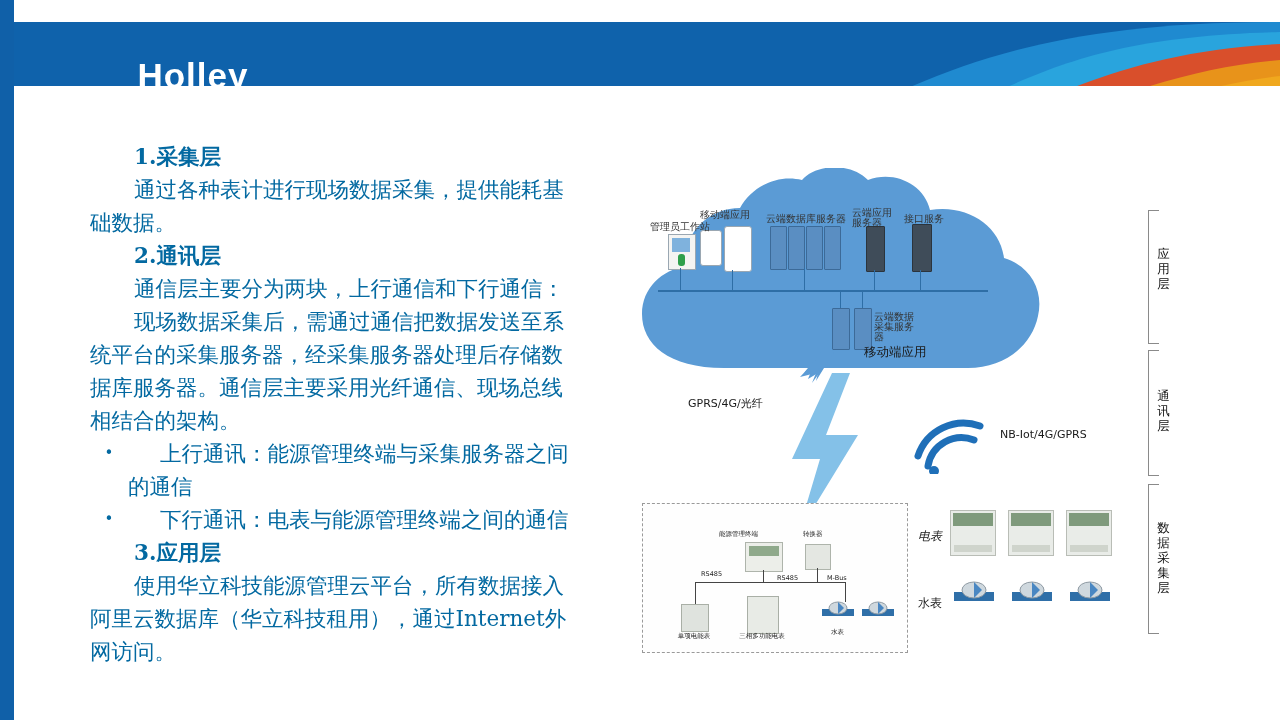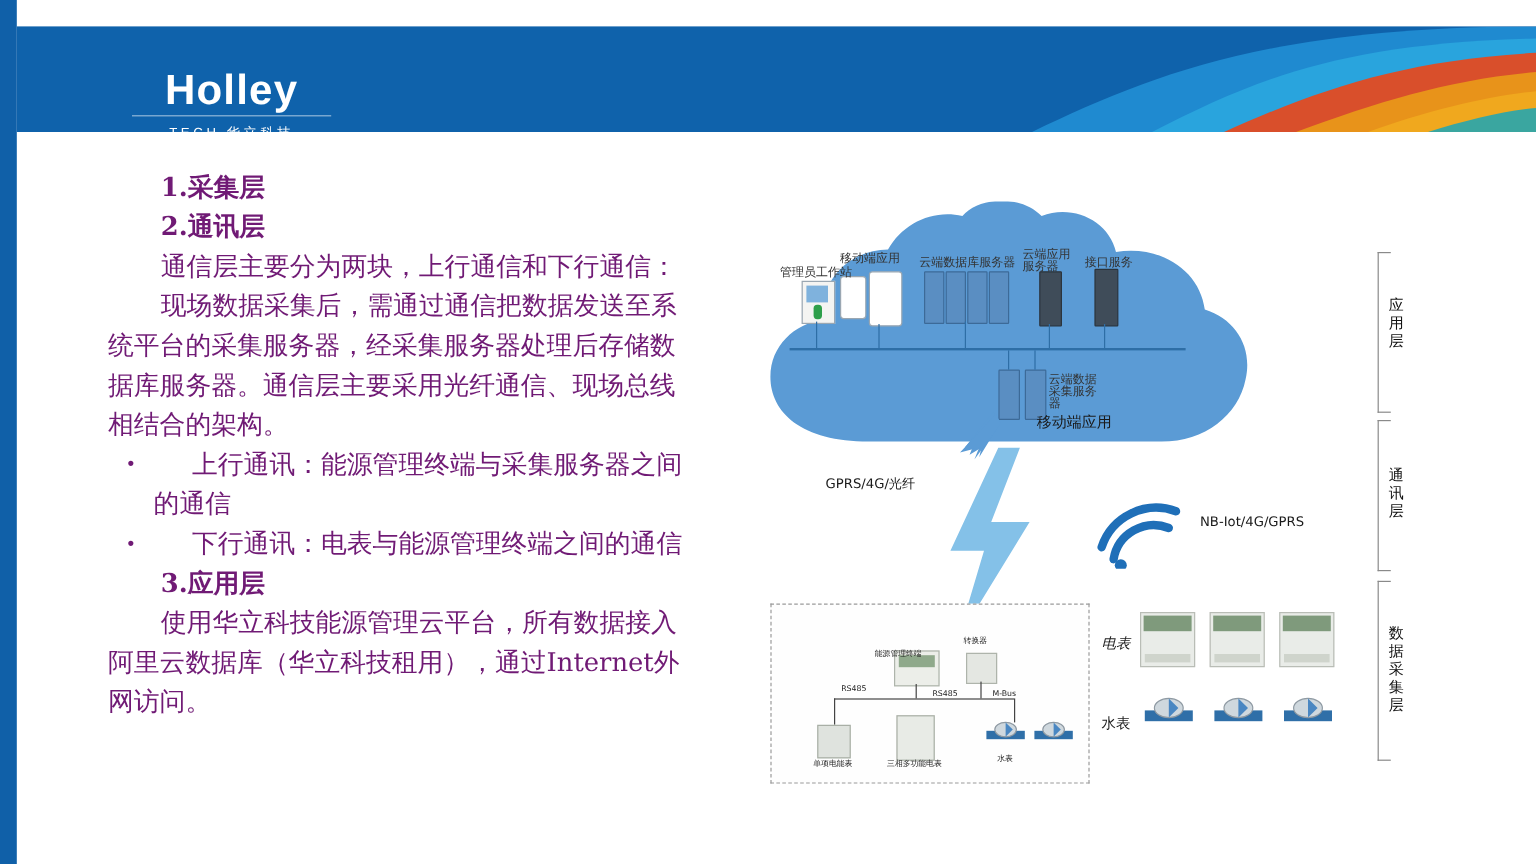--- a/index.html
+++ b/index.html
@@ -18,21 +18,21 @@
   .left-bar {
     position: absolute;
     left: 0; top: 0;
     width: 14px; height: 720px;
     background: #1060a8;
   }
   
   .header {
     position: absolute;
     left: 14px; top: 22px;
-    width: 1266px; height: 88px;
+    width: 1266px; height: 64px;
     background: #0f62ab;
     overflow: hidden;
   }
   .header-swoosh {
     position: absolute;
     right: 0; top: 0;
     width: 520px; height: 88px;
     overflow: hidden;
   }
   .logo {
@@ -68,21 +68,21 @@
     font-family: "DejaVu Sans", sans-serif;
     letter-spacing: 2px;
     line-height: 1;
   }
   
   .text-col {
     position: absolute;
     left: 90px; top: 140px;
     width: 490px;
     font-family: "DejaVu Serif", serif;
-    color: #701a75;
+    color: #0369a1;
     font-size: 21.5px;
     line-height: 33px;
   }
   .text-col p { margin: 0; }
   .h-item {
     font-weight: bold;
     text-indent: 44px;
   }
   .body-item { text-indent: 44px; }
   .bullet-row {
@@ -211,20 +211,21 @@
     <div class="logo-main">Holley</div>
   </div>
   <div class="logo-rule"></div>
   <div class="logo" style="top:78px;">
     <div class="logo-sub">TECH 华立科技</div>
   </div>
 </div>
 
 <div class="text-col">
   <p class="h-item">1.采集层</p>
+  <p class="body-item">通过各种表计进行现场数据采集，提供能耗基础数据。</p>
 
   <p class="h-item">2.通讯层</p>
   <p class="body-item">通信层主要分为两块，上行通信和下行通信：</p>
   <p class="body-item">现场数据采集后，需通过通信把数据发送至系统平台的采集服务器，经采集服务器处理后存储数据库服务器。通信层主要采用光纤通信、现场总线相结合的架构。</p>
 
   <div class="bullet-row">
     <div class="bullet-dot">•</div>
     <div class="bullet-text">上行通讯：能源管理终端与采集服务器之间的通信</div>
   </div>
   <div class="bullet-row">
@@ -367,21 +368,21 @@
       <rect x="1" y="9" width="32" height="7" fill="#2f6fa8"></rect>
       <ellipse cx="17" cy="8" rx="9" ry="6" fill="#cfd8de" stroke="#8f9aa3"></ellipse>
       <path d="M17,2 L23,8 L17,14 Z" fill="#4a87c2"></path>
     </svg>
     <svg style="position:absolute;left:218px;top:96px;width:34px;height:24px;">
       <rect x="1" y="9" width="32" height="7" fill="#2f6fa8"></rect>
       <ellipse cx="17" cy="8" rx="9" ry="6" fill="#cfd8de" stroke="#8f9aa3"></ellipse>
       <path d="M17,2 L23,8 L17,14 Z" fill="#4a87c2"></path>
     </svg>
 
-    <div class="panel-text" style="left:86px;top:26px;margin-top:11px;">能源管理终端</div>
+    <div class="panel-text" style="left:76px;top:26px;">能源管理终端</div>
     <div class="panel-text" style="left:160px;top:26px;">转换器</div>
     <div class="panel-text" style="left:58px;top:66px;">RS485</div>
     <div class="panel-text" style="left:134px;top:70px;">RS485</div>
     <div class="panel-text" style="left:184px;top:70px;">M-Bus</div>
     <div class="panel-text" style="left:22px;top:128px;width:58px;white-space:normal;line-height:8px;">单项电能表</div>
     <div class="panel-text" style="left:88px;top:128px;width:62px;white-space:normal;line-height:8px;">三相多功能电表</div>
     <div class="panel-text" style="left:188px;top:124px;">水表</div>
   </div>
 
   <div class="bracket" style="left:548px;top:82px;height:132px;"></div>

